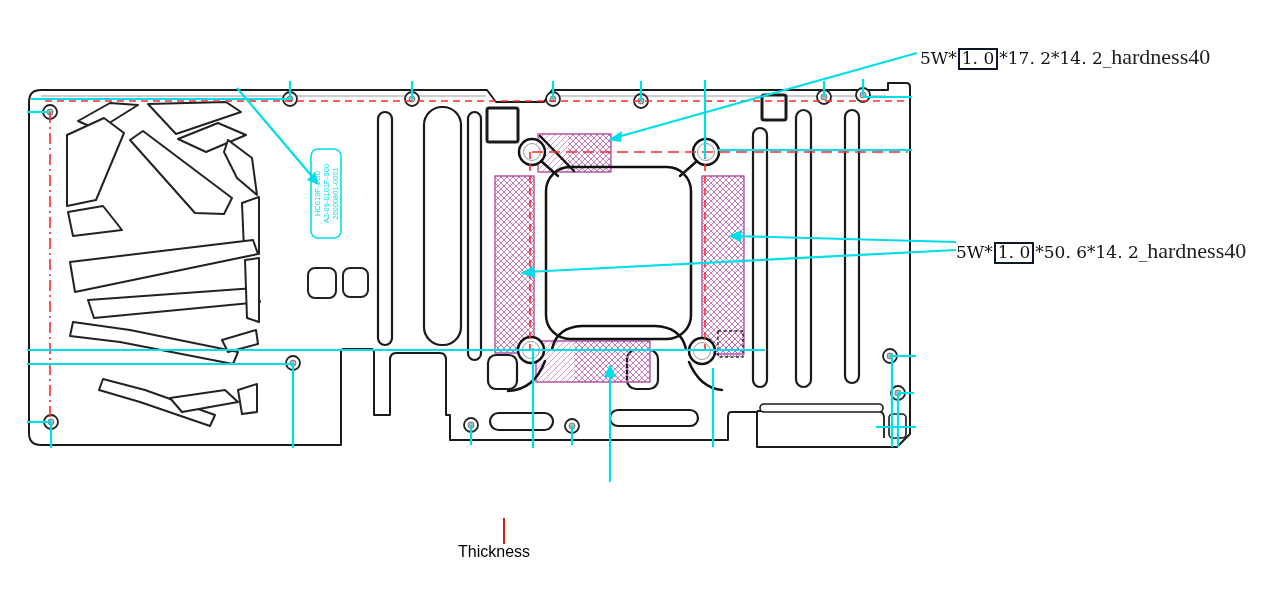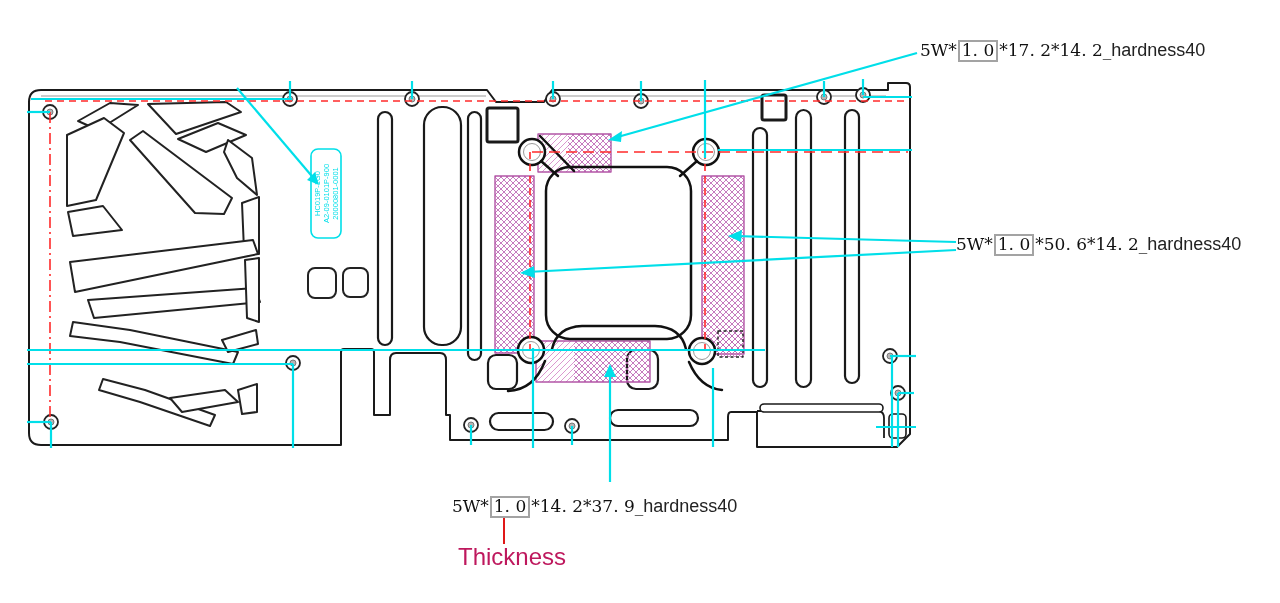--- a/index.html
+++ b/index.html
@@ -1,23 +1,23 @@
 <!DOCTYPE html>
 <html><head>
 <meta charset="utf-8">
 <style>
   html,body{margin:0;padding:0;background:#ffffff;}
   #stage{position:relative;width:1280px;height:603px;background:#fff;overflow:hidden;
          font-family:"Liberation Sans", sans-serif;}
   #drawing{position:absolute;left:0;top:0;}
   .spec{position:absolute;white-space:nowrap;color:#111;font-size:17px;
         font-family:"DejaVu Serif", serif;letter-spacing:0px;}
-  .spec .hard{font-family:Liberation Sans, sans-serif;font-size:18px;color:#222;}
-  .spec .thk{display:inline-block;border:2px solid #a3a3a3;padding:0 2px;margin:4px 1px;line-height:1.05;}
-  #thicknessLabel{position:absolute;color:#be185d;font-size:24px;
+  .spec .hard{font-family:Liberation Serif, serif;font-size:22px;color:#222;}
+  .spec .thk{display:inline-block;border:2px solid #0f172a;padding:0 2px;margin:12px 1px;line-height:1.05;}
+  #thicknessLabel{position:absolute;color:#000000;font-size:16px;
         font-family:"Liberation Sans", sans-serif;}
   #thicknessLine{position:absolute;width:2px;background:#e01818;}
 </style>
 </head>
 <body>
 
 <div id="stage">
 
 <svg id="drawing" width="1280" height="603" viewBox="0 0 1280 603">
   <defs>
@@ -238,20 +238,17 @@
 </svg>
 
 <div class="spec" style="left:920px;top:36px;">
   <span>5W*</span><span class="thk">1. 0</span><span>*17. 2*14. 2_</span><span class="hard">hardness40</span>
 </div>
 
 <div class="spec" style="left:956px;top:230px;text-align:right;">
   <span>5W*</span><span class="thk">1. 0</span><span>*50. 6*14. 2_</span><span class="hard">hardness40</span>
 </div>
 
-<div class="spec" style="left:452px;top:492px;">
-  <span>5W*</span><span class="thk" id="btmBox">1. 0</span><span>*14. 2*37. 9_</span><span class="hard">hardness40</span>
-</div>
 
 <div id="thicknessLine" style="left:503px;top:518px;height:26px;"></div>
 <div id="thicknessLabel" style="left:458px;top:543px;">Thickness</div>
 
 </div>
 
 </body></html>

